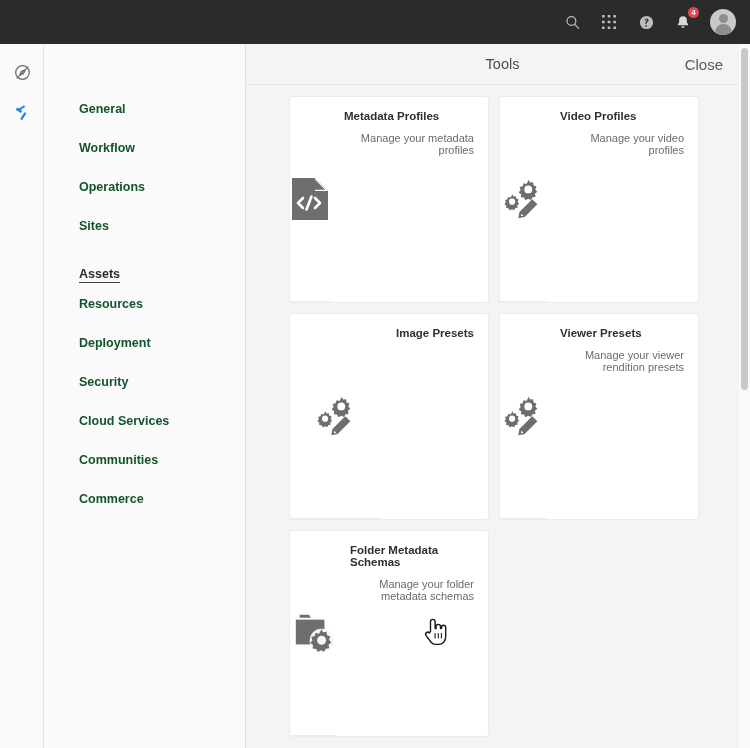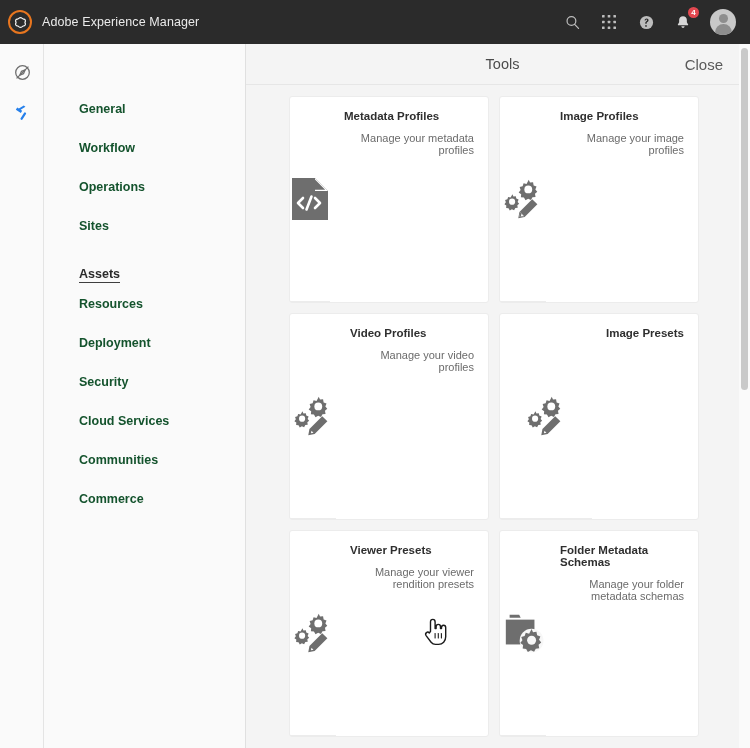--- a/index.html
+++ b/index.html
@@ -164,28 +164,20 @@
   
   #cursor {
     position: absolute; left: 422px; top: 617px;
     width: 26px; height: 30px; pointer-events: none; z-index: 50;
   }
 </style>
 </head>
 <body>
 
 <div id="topbar">
-  <div id="brand">
-    <span class="aem-logo">
-      <svg width="13" height="13" viewBox="0 0 24 24" aria-hidden="true">
-        <path d="M12 3c2.4 0 3.2 1.6 5 2.4 1.8.8 3.4.6 4 2.6.6 2-.8 3-.8 4s1.4 2 .8 4c-.6 2-2.2 1.8-4 2.6-1.8.8-2.6 2.4-5 2.4s-3.2-1.6-5-2.4c-1.8-.8-3.4-.6-4-2.6-.6-2 .8-3 .8-4s-1.4-2-.8-4c.6-2 2.2-1.8 4-2.6C8.8 4.6 9.6 3 12 3z" fill="none" stroke="#f2f2f2" stroke-width="2.2"></path>
-      </svg>
-    </span>
-    <span id="brand-title">Adobe Experience Manager</span>
-  </div>
 
   <div id="topbar-actions">
     <span class="tb-icon">
       <svg width="17" height="17" viewBox="0 0 24 24" aria-hidden="true">
         <circle cx="10.5" cy="10" r="6.2" fill="none" stroke="#bdbdbd" stroke-width="1.7"></circle>
         <line x1="15" y1="14.6" x2="20.5" y2="20.4" stroke="#bdbdbd" stroke-width="1.7" stroke-linecap="round"></line>
       </svg>
     </span>
 
     <span class="tb-icon">
@@ -298,40 +290,20 @@
               <line x1="21.5" y1="19.5" x2="16.5" y2="32.5"></line>
             </g>
           </svg>
         </div>
         <div class="card-body">
           <div class="card-title">Metadata Profiles</div>
           <div class="card-sub">Manage your metadata profiles</div>
         </div>
       </div>
 
-      <div class="card">
-        <div class="card-thumb">
-          <svg width="46" height="46" viewBox="0 0 48 48" aria-hidden="true">
-            <g fill="#6e6e6e">
-              <path d="M30 4l1.3 2.9 3.2-.3.6 3.2 3 1.2-1.2 3 2 2.5-2.4 2.1.6 3.2-3.2.5-1.6 2.8-2.9-1.4-2.8 1.6-1.6-2.8-3.2-.3.3-3.2-2.6-1.9 2-2.5-1-3.1 3.1-.9 1-3.1 3.1.9z"></path>
-              <circle cx="29.5" cy="14" r="4.1" fill="#fff"></circle>
-              <path d="M13 19l1 2.3 2.5-.2.5 2.5 2.4 1-1 2.4 1.6 2-1.9 1.6.4 2.5-2.5.4-1.3 2.2-2.3-1.1-2.2 1.3-1.3-2.2-2.5-.3.2-2.5-2-1.5 1.5-2-.8-2.4 2.4-.7.8-2.5 2.5.7z"></path>
-              <circle cx="12.6" cy="26.8" r="3.2" fill="#fff"></circle>
-              <path d="M33.6 24.2l5.4 5.4-13.3 13.3-6.6 1.2 1.2-6.6z"></path>
-              <path d="M21.2 37.9l4.1 4.1-5.2.9z" fill="#fff"></path>
-              <path d="M21.2 37.9l4.1 4.1-5.2.9z" fill="#6e6e6e"></path>
-              <path d="M22.4 39.4l2.1 2.1-2.7.5z" fill="#fff"></path>
-            </g>
-          </svg>
-        </div>
-        <div class="card-body">
-          <div class="card-title">Image Profiles</div>
-          <div class="card-sub">Manage your image profiles</div>
-        </div>
-      </div>
 
       <div class="card">
         <div class="card-thumb">
           <svg width="46" height="46" viewBox="0 0 48 48" aria-hidden="true">
             <g fill="#6e6e6e">
               <path d="M30 4l1.3 2.9 3.2-.3.6 3.2 3 1.2-1.2 3 2 2.5-2.4 2.1.6 3.2-3.2.5-1.6 2.8-2.9-1.4-2.8 1.6-1.6-2.8-3.2-.3.3-3.2-2.6-1.9 2-2.5-1-3.1 3.1-.9 1-3.1 3.1.9z"></path>
               <circle cx="29.5" cy="14" r="4.1" fill="#fff"></circle>
               <path d="M13 19l1 2.3 2.5-.2.5 2.5 2.4 1-1 2.4 1.6 2-1.9 1.6.4 2.5-2.5.4-1.3 2.2-2.3-1.1-2.2 1.3-1.3-2.2-2.5-.3.2-2.5-2-1.5 1.5-2-.8-2.4 2.4-.7.8-2.5 2.5.7z"></path>
               <circle cx="12.6" cy="26.8" r="3.2" fill="#fff"></circle>
               <path d="M33.6 24.2l5.4 5.4-13.3 13.3-6.6 1.2 1.2-6.6z"></path>

